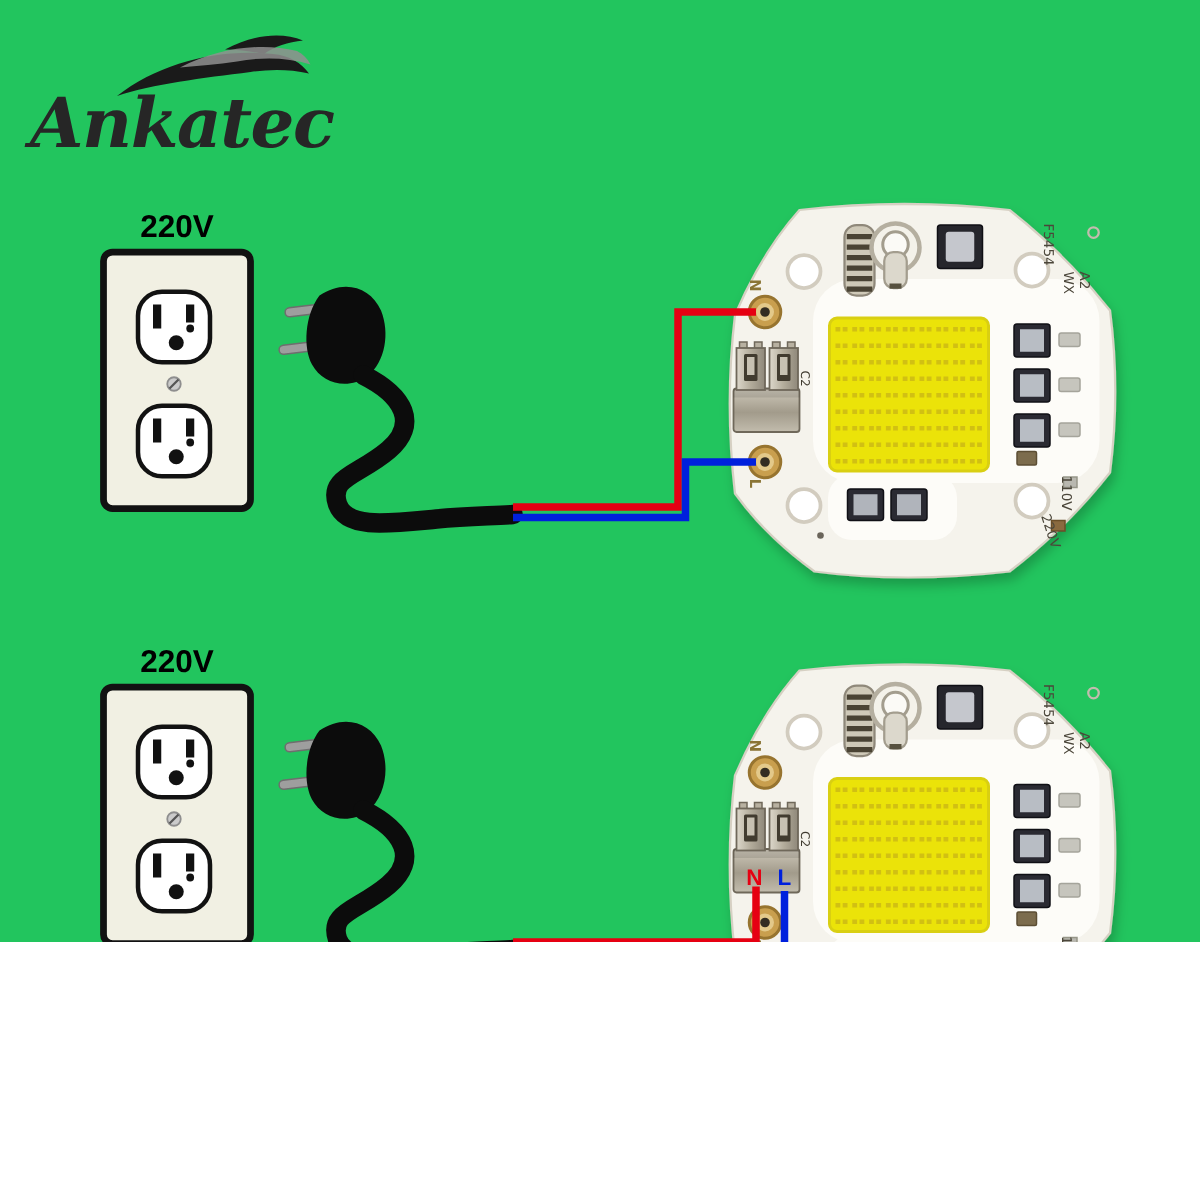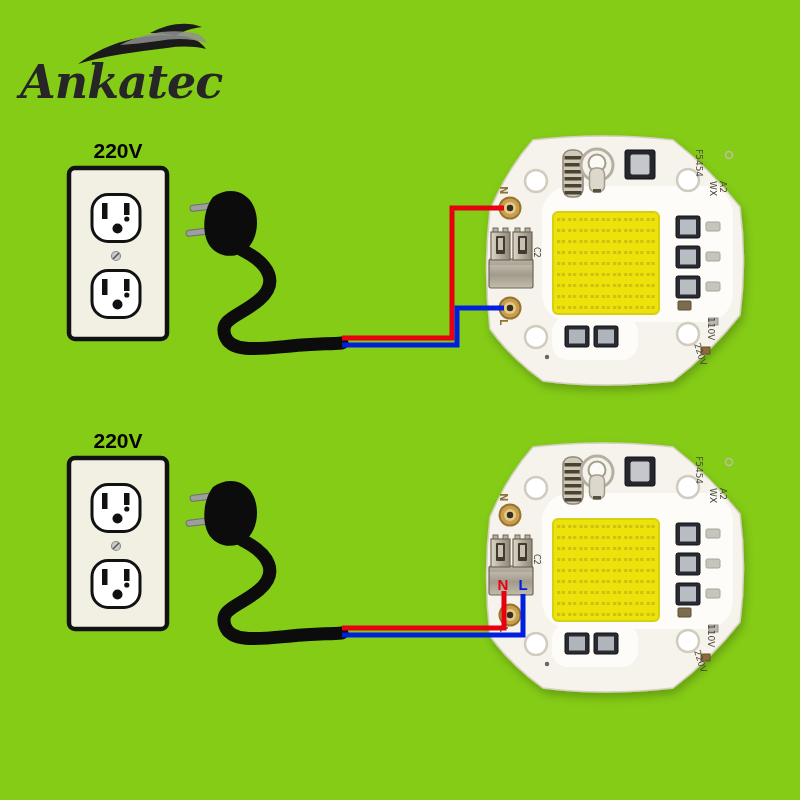--- a/index.html
+++ b/index.html
@@ -1,16 +1,16 @@
 <!DOCTYPE html>
 <html><head>
 <meta charset="utf-8">
 <style>
   html,body{margin:0;padding:0;background:#ffffff;}
-  .canvas{position:relative;width:800px;height:800px;background:#84cc16;overflow:hidden;
+  .canvas{position:relative;width:800px;height:628px;background:#22c55e;overflow:hidden;
           font-family:"Liberation Sans",sans-serif;}
   svg{display:block;}
   .scene{position:absolute;left:0;top:0;}
   .logo-svg{position:absolute;left:16px;top:6px;}
   .logo-text{font-family:"DejaVu Serif","Liberation Serif",serif;font-style:italic;font-weight:700;
              font-size:46px;fill:#262626;letter-spacing:-1px;}
   .outlet-voltage{font-family:"Liberation Sans",sans-serif;font-weight:700;font-size:21px;fill:#000;}
   .pcb-text{font-family:"DejaVu Sans","Liberation Sans",sans-serif;font-size:9px;fill:#4b463a;}
   .pcb-text-sm{font-family:"DejaVu Sans","Liberation Sans",sans-serif;font-size:8px;fill:#3f3a2f;}
   .pad-label{font-family:"DejaVu Sans","Liberation Sans",sans-serif;font-size:10px;font-weight:700;fill:#8a7435;}

